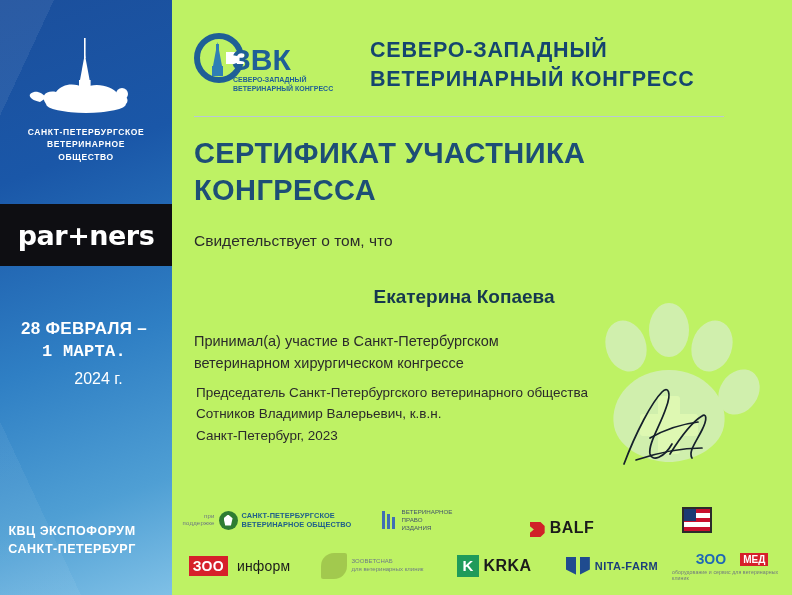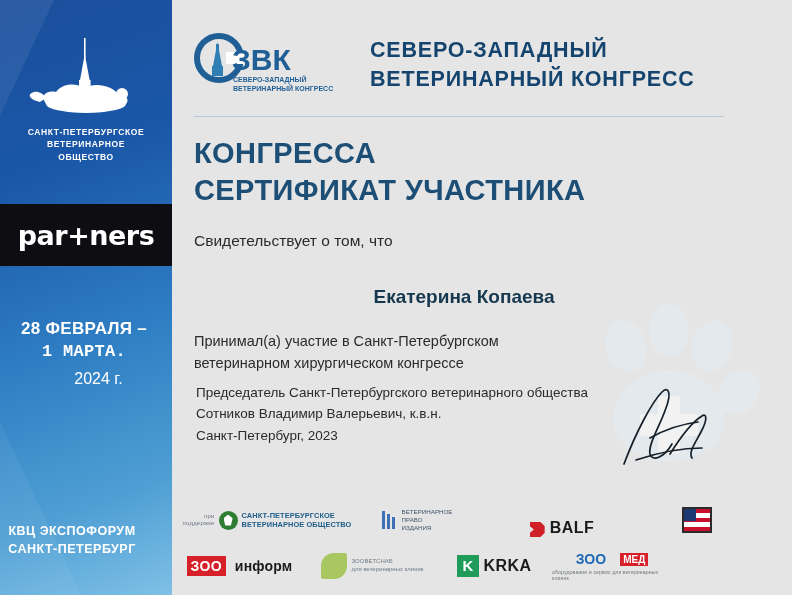--- a/index.html
+++ b/index.html
@@ -125,21 +125,21 @@
     line-height: 1.5;
   }
 
   
   .main {
     position: absolute;
     left: 172px;
     top: 0;
     width: 620px;
     height: 595px;
-    background: #e5e5e5;
+    background: #bef264;
   }
 
   
   .watermark {
     position: absolute;
     right: 28px;
     top: 300px;
     width: 190px;
     height: 175px;
     opacity: 0.5;
@@ -363,21 +363,21 @@
     background: #d6202a;
     color: #ffffff;
     font-size: 14px;
     font-weight: bold;
     padding: 2px 4px;
     letter-spacing: 0.3px;
   }
   .sp-zooinform .inform {
     color: #1b1b1b;
     font-size: 14px;
-    font-weight: bold;
+    font-weight: normal;
     margin-left: 9px;
     letter-spacing: 0.2px;
   }
 
   .sp-leaf {
     display: flex;
     align-items: center;
   }
   .sp-leaf .leafmark {
     width: 26px; height: 26px;
@@ -549,22 +549,22 @@
       </div>
       <div class="header-title">
         <div class="header-title-line">СЕВЕРО-ЗАПАДНЫЙ</div>
         <div class="header-title-line">ВЕТЕРИНАРНЫЙ КОНГРЕСС</div>
       </div>
     </div>
 
     <div class="header-rule"></div>
 
     <div class="cert-title">
+      <div>СЕРТИФИКАТ УЧАСТНИКА</div>
       <div>КОНГРЕССА</div>
-      <div>СЕРТИФИКАТ УЧАСТНИКА</div>
     </div>
 
     <div class="attests">Свидетельствует о том, что</div>
 
     <div class="recipient">Екатерина Копаева</div>
 
     <div class="body-text">
       <div>Принимал(а) участие в Санкт-Петербургском</div>
       <div>ветеринарном хирургическом конгрессе</div>
     </div>
@@ -636,20 +636,24 @@
             <div>ЗООВЕТСНАБ</div>
             <div>для ветеринарных клиник</div>
           </div>
         </div>
 
         <div class="sponsor sp-krka" style="width:115px">
           <div class="kmark"></div>
           <div class="txt">KRKA</div>
         </div>
 
+        <div class="sponsor sp-nita" style="width:120px">
+          <div class="nmark"></div>
+          <div class="txt">NITA-FARM</div>
+        </div>
 
         <div class="sponsor sp-zoomed" style="width:120px">
           <div class="row">
             <span class="zoo">ЗОО</span>
             <span class="med">МЕД</span>
           </div>
           <div class="sub">оборудование и сервис для ветеринарных клиник</div>
         </div>
 
       </div>

